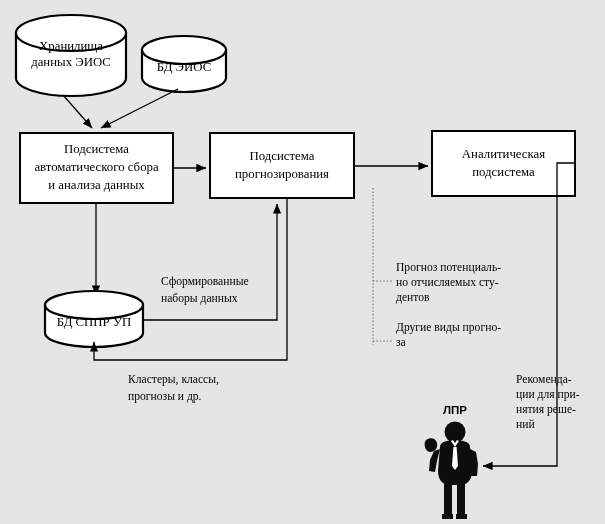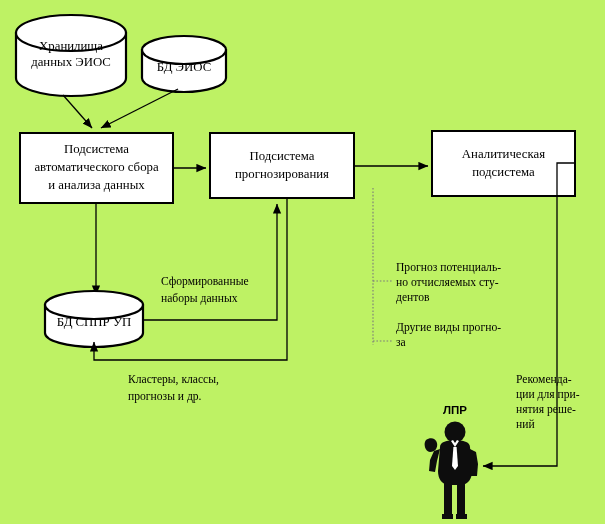--- a/index.html
+++ b/index.html
@@ -4,21 +4,21 @@
 <style>
   html, body {
     margin: 0;
     padding: 0;
     background: #ffffff;
   }
   #canvas {
     position: relative;
     width: 605px;
     height: 524px;
-    background: #bef264;
+    background: #e5e5e5;
     font-family: "Liberation Serif", "DejaVu Serif", serif;
     overflow: hidden;
   }
   svg.diagram {
     position: absolute;
     left: 0;
     top: 0;
     width: 605px;
     height: 524px;
   }

